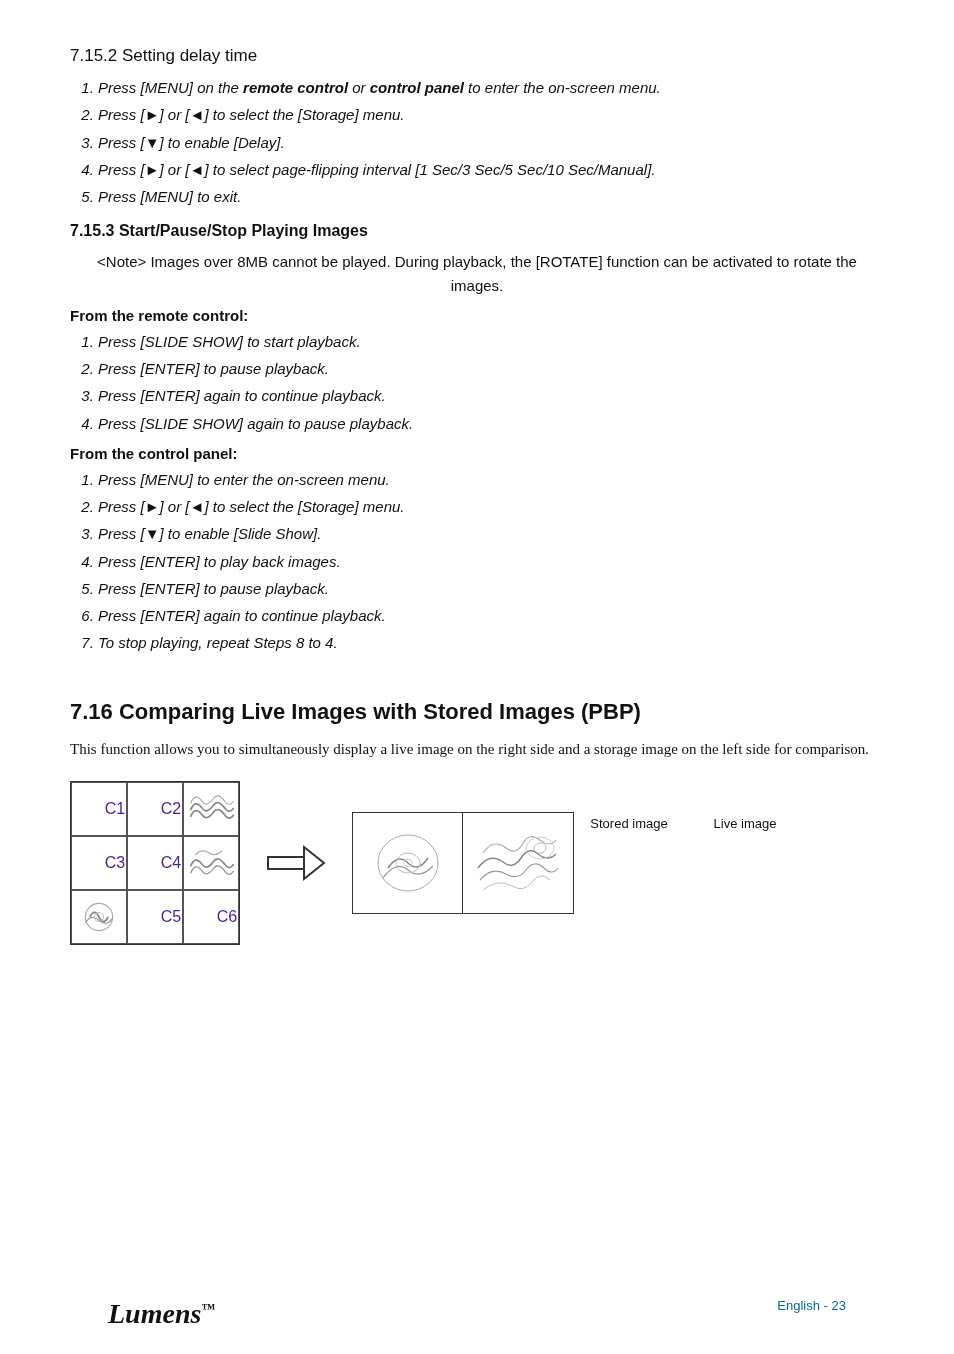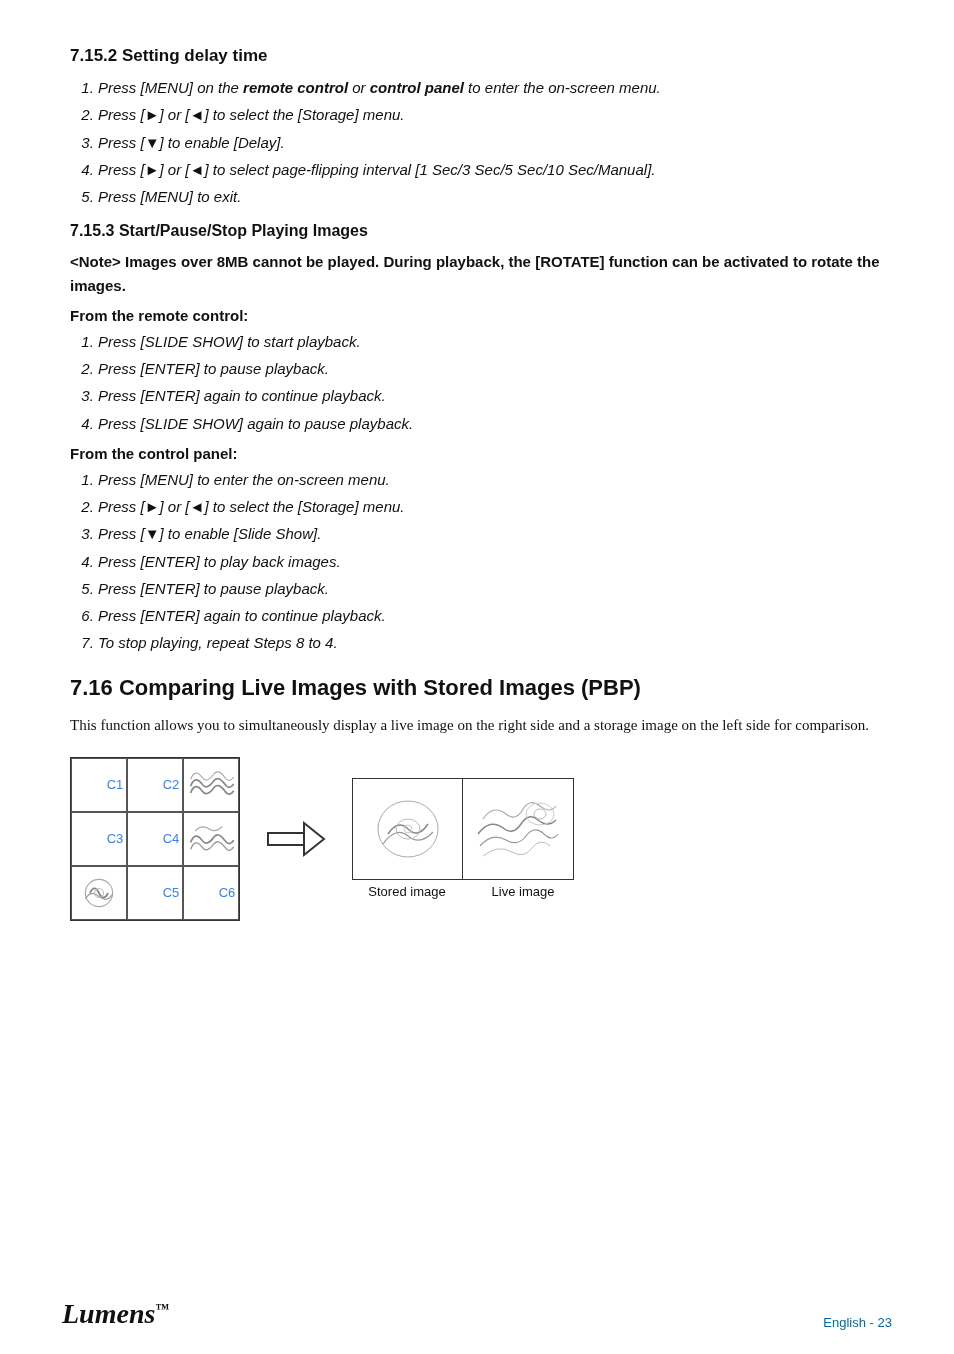--- a/index.html
+++ b/index.html
@@ -8,49 +8,50 @@
       font-size: 15px;
       color: #111;
       background: #fff;
       width: 954px;
       min-height: 1354px;
       padding: 40px 70px 40px 70px;
       position: relative;
     }
     h2 {
       font-size: 17px;
-      font-weight: bold;
+      font-weight: normal;
       margin-bottom: 10px;
       margin-top: 6px;
     }
     h3 {
       font-size: 16px;
       font-weight: bold;
       margin-bottom: 8px;
       margin-top: 14px;
     }
     .section-title-large {
       font-size: 22px;
       font-weight: bold;
-      margin-top: 20px;
+      margin-top: 44px;
       margin-bottom: 12px;
     }
     ol {
       margin-left: 28px;
       margin-bottom: 8px;
     }
     ol li {
       margin-bottom: 4px;
       line-height: 1.55;
       font-style: italic;
     }
     .note-bold {
-      font-weight: bold;
+      font-weight: normal;
       margin: 10px 0 0 0;
       line-height: 1.55;
+      text-align: center;
     }
     .from-label {
       font-weight: bold;
       margin: 10px 0 6px 0;
     }
     .description {
       margin-bottom: 20px;
       line-height: 1.6;
       font-family: Liberation Serif, serif;
     }
@@ -71,38 +72,37 @@
     .grid-cell {
       border: 1px solid #555;
       display: flex;
       align-items: center;
       justify-content: center;
       font-size: 13px;
       font-weight: normal;
       background: #fff;
     }
     .grid-cell.label {
-      font-size: 13px;
-      color: #3b82f6;
+      font-size: 16px;
+      color: #4c1d95;
       padding-left: 32px;
     }
     .grid-cell.img-cell {
       overflow: hidden;
       padding: 2px;
     }
     .arrow-right {
       font-size: 36px;
       color: #333;
       margin: 0 8px;
       display: flex;
       align-items: center;
     }
     .result-area {
       display: flex;
-      flex-direction: column;
       align-items: flex-start;
     }
     .result-img {
       width: 110px;
       height: 100px;
       display: flex;
       align-items: center;
       justify-content: center;
       border-right: 1.5px solid #333;
       overflow: hidden;
@@ -120,22 +120,21 @@
       text-align: center;
       font-size: 13px;
     }
     .footer {
       position: absolute;
       bottom: 24px;
       left: 0;
       right: 0;
       display: flex;
       justify-content: space-between;
-      align-items: flex-end;
-      padding: 0 62px;
+      padding: 0 108px;
     }
     .lumens-logo {
       font-family: Georgia, serif;
       font-size: 28px;
       font-style: italic;
       font-weight: bold;
       color: #111;
     }
     .lumens-logo sup {
       font-size: 14px;

